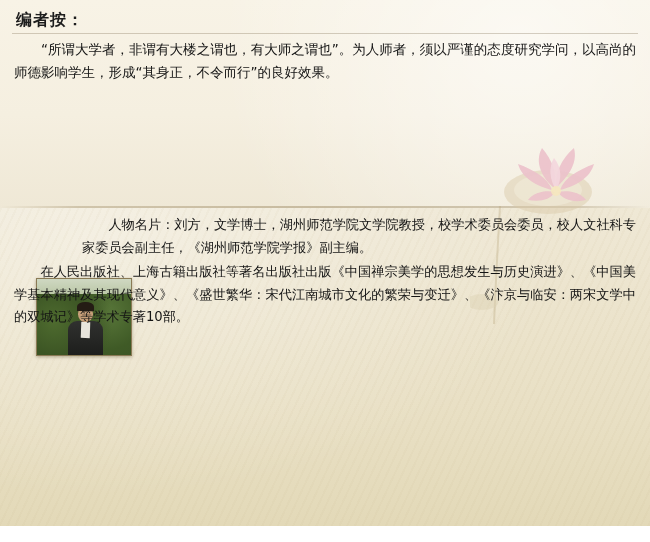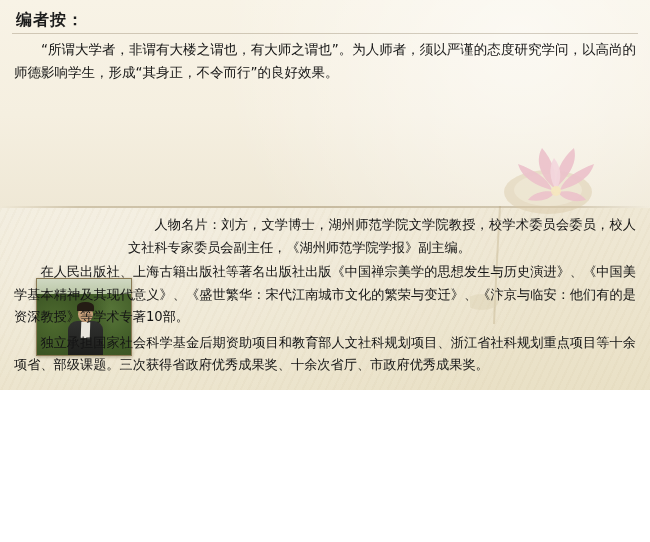--- a/index.html
+++ b/index.html
@@ -8,21 +8,21 @@
   }
   body {
     width: 650px;
     height: 542px;
     overflow: hidden;
     font-family: "DejaVu Sans", "Liberation Sans", sans-serif;
   }
   .page {
     position: relative;
     width: 650px;
-    height: 390px;
+    height: 526px;
     box-sizing: border-box;
     background:
       linear-gradient(180deg, #f6f0e2 0%, #f3ecdc 38%, #efe7d4 39%, #e9e0c9 60%, #e3d9bd 100%);
     overflow: hidden;
   }
   
   .top-band {
     position: absolute;
     left: 0; top: 0;
     width: 650px; height: 208px;
@@ -169,21 +169,21 @@
     line-height: 22.5px;
     color: #141414;
     text-align: justify;
     text-justify: inter-ideograph;
   }
   .bio p {
     margin: 0 0 2px 0;
     text-indent: 2em;
   }
   .bio p.indent-left {
-    margin-left: 114px;
+    margin-left: 68px;
   }
   .spacer-para {
     height: 1px;
   }
 </style>
 </head>
 <body>
 
 <div class="page">
 
@@ -225,18 +225,17 @@
     <div class="sky"></div>
     <div class="foliage"></div>
     <div class="person-body"></div>
     <div class="person-shirt"></div>
     <div class="person-head"></div>
     <div class="person-hair"></div>
   </div>
 
   <div class="bio">
     <p class="indent-left">人物名片：刘方，文学博士，湖州师范学院文学院教授，校学术委员会委员，校人文社科专家委员会副主任，《湖州师范学院学报》副主编。</p>
-    <p>在人民出版社、上海古籍出版社等著名出版社出版《中国禅宗美学的思想发生与历史演进》、《中国美学基本精神及其现代意义》、《盛世繁华：宋代江南城市文化的繁荣与变迁》、《汴京与临安：他们有的是资深教授》等学术专著10部。</p>
+    <p>在人民出版社、上海古籍出版社等著名出版社出版《中国禅宗美学的思想发生与历史演进》、《中国美学基本精神及其现代意义》、《盛世繁华：宋代江南城市文化的繁荣与变迁》、《汴京与临安：两宋文学中的双城记》等学术专著10部。</p>
     <div class="spacer-para"></div>
-    <p>独立承担国家社会科学基金后期资助项目和教育部人文社科规划项目、浙江省社科规划重点项目等十余项省、部级课题。三次获得省政府优秀成果奖、十余次省厅、市政府优秀成果奖。</p>
   </div>
 
 </div>
 
 </body></html>

